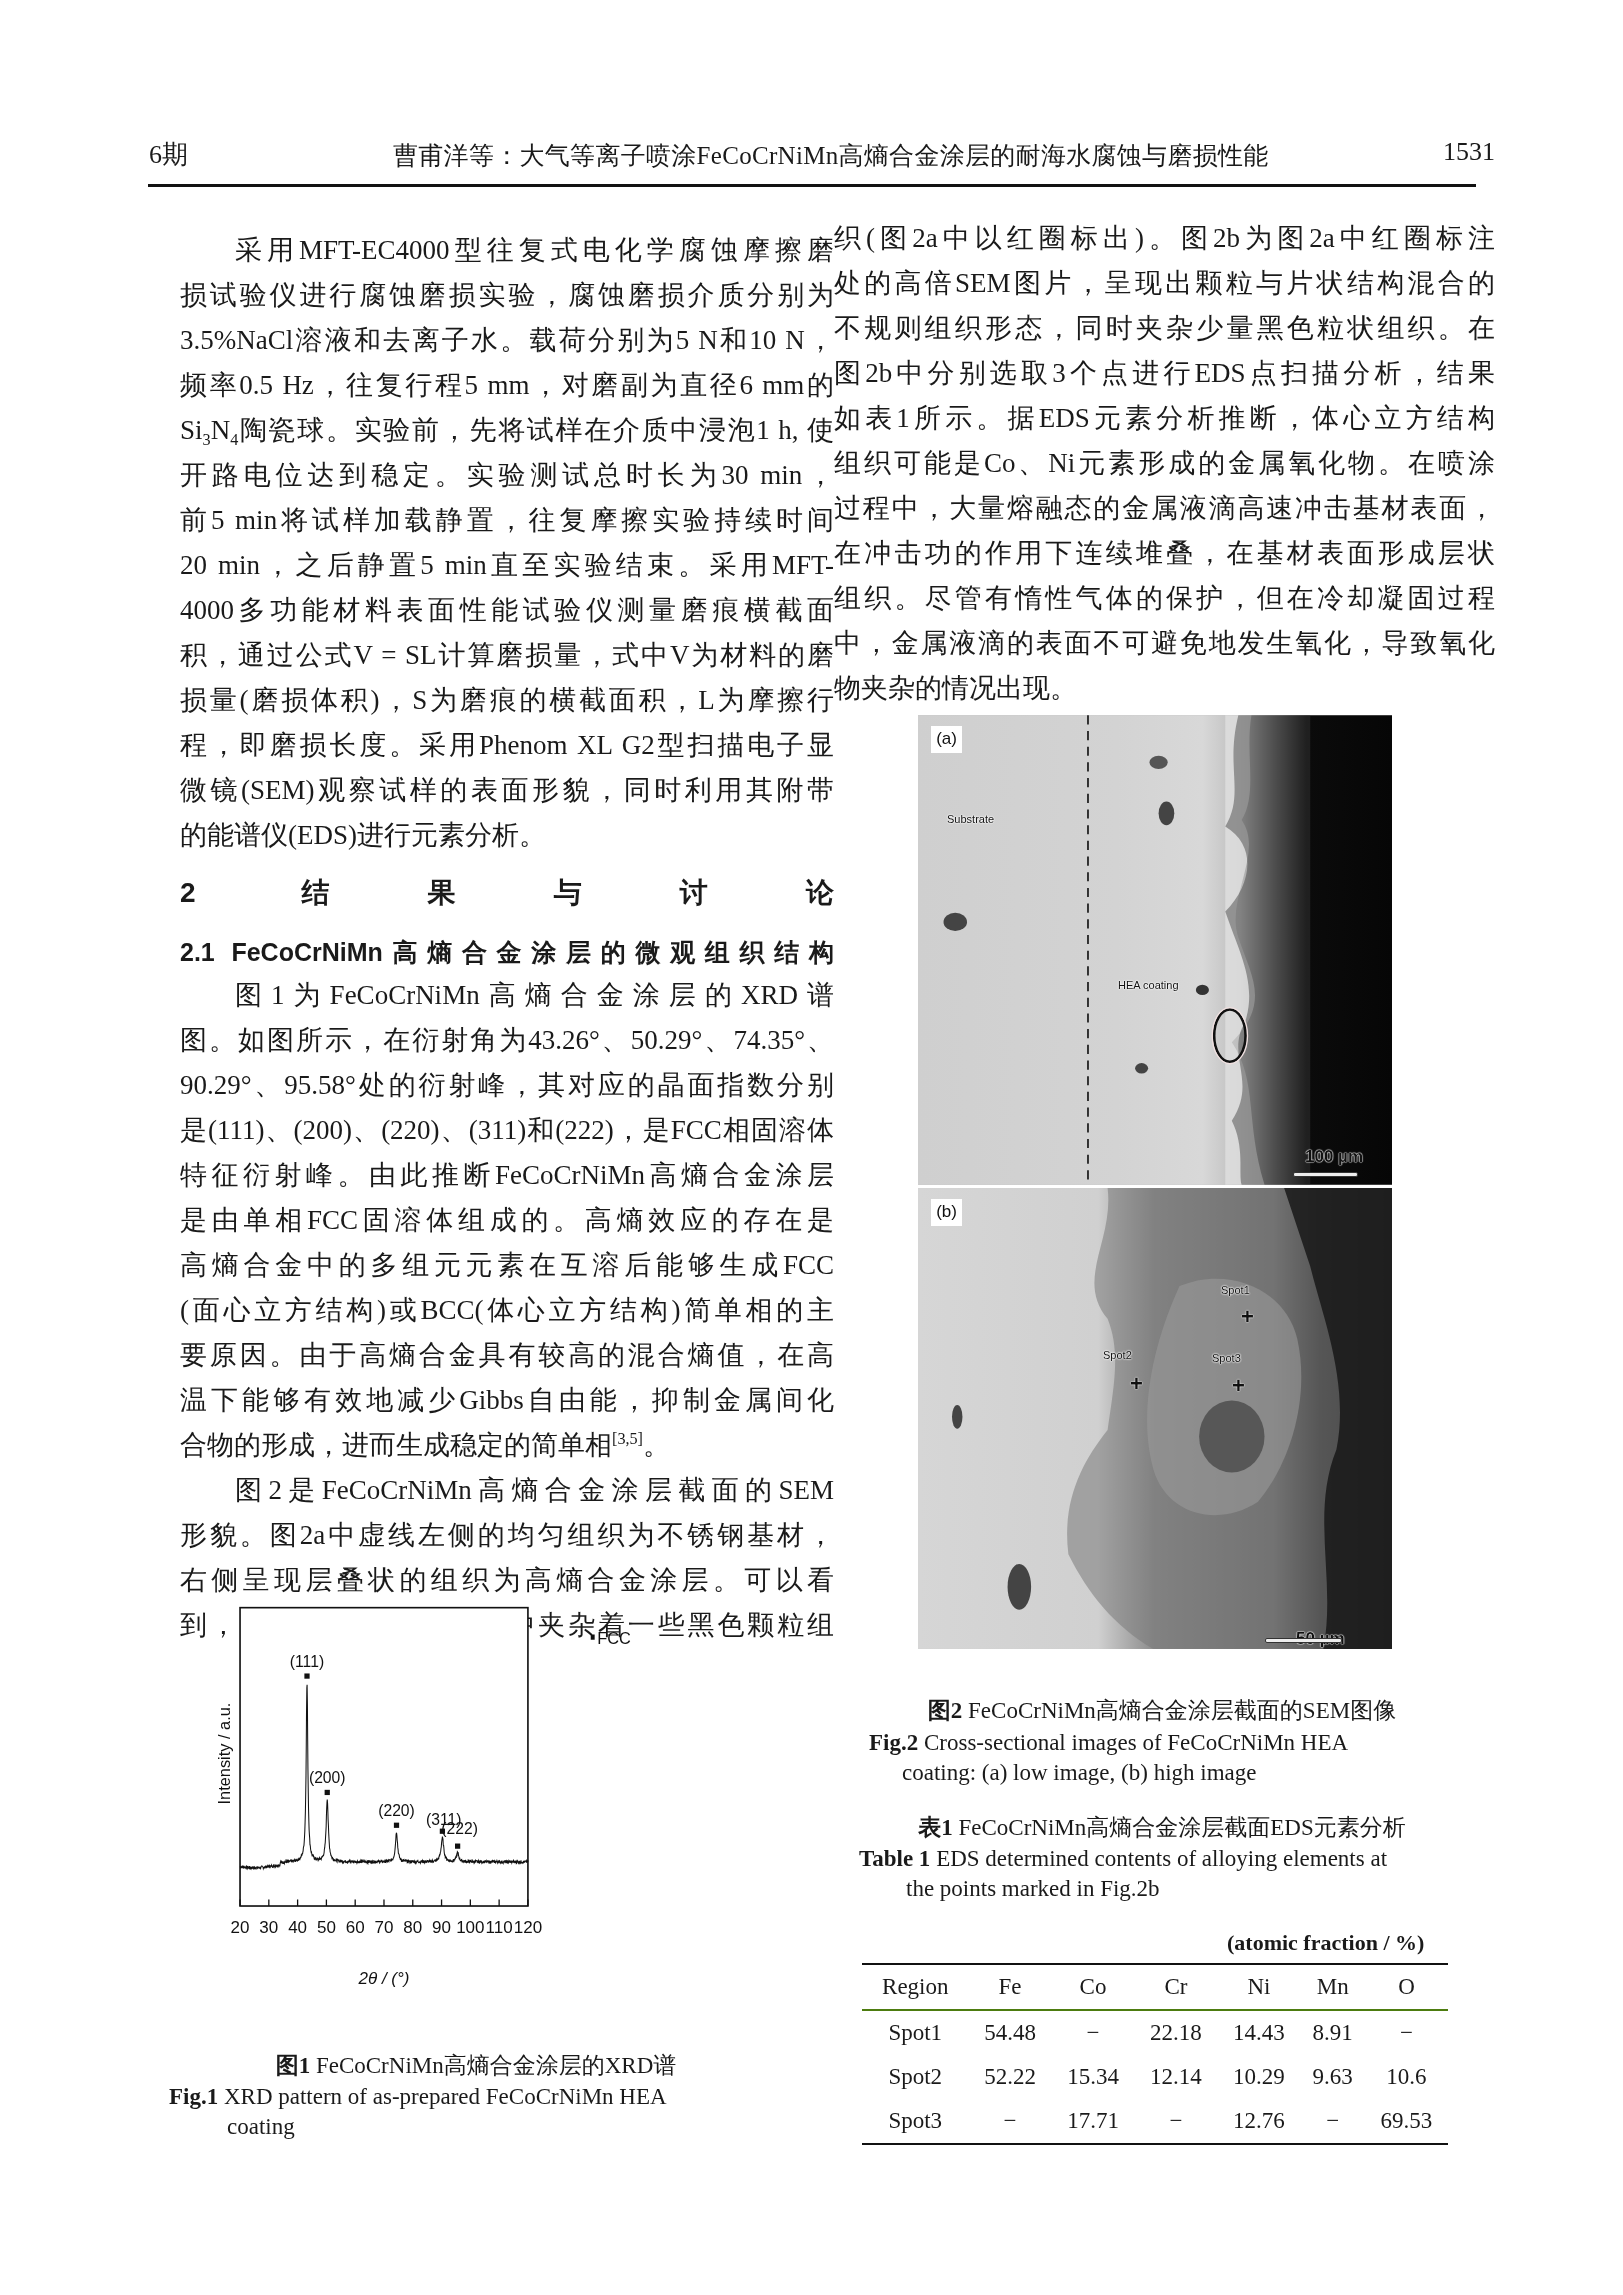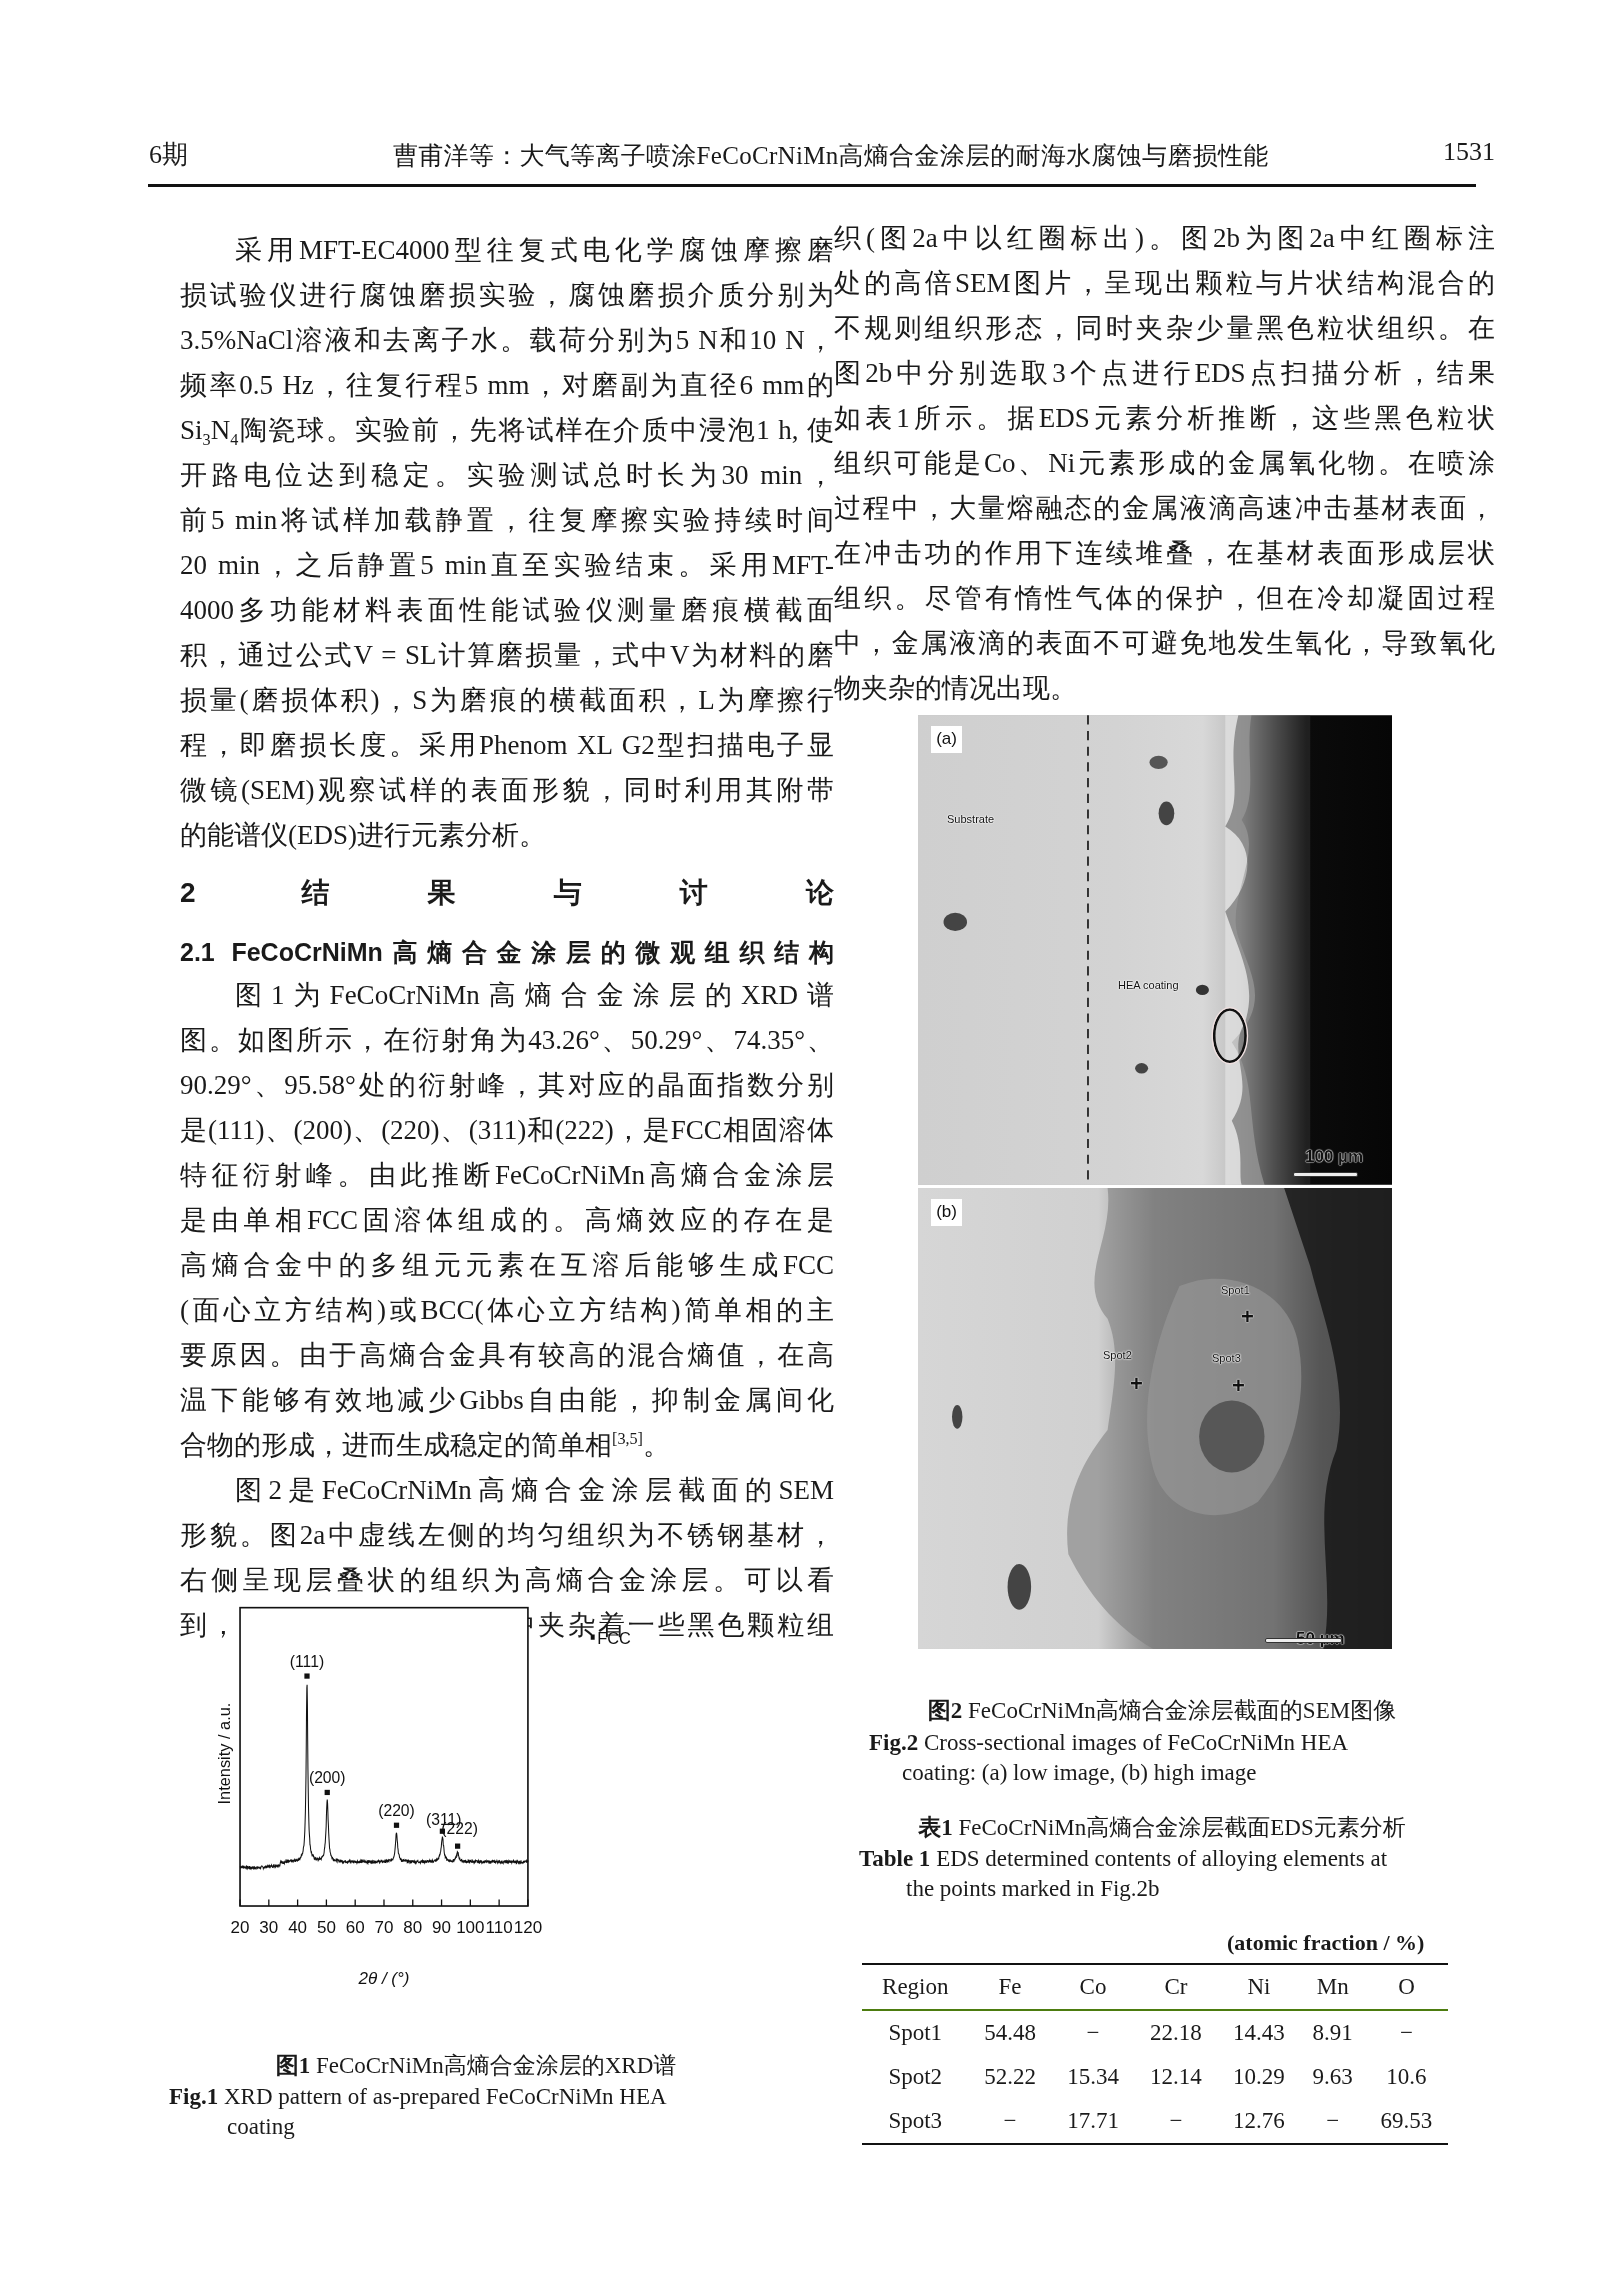--- a/index.html
+++ b/index.html
@@ -101,21 +101,21 @@
     <span class="ln">右侧呈现层叠状的组织为高熵合金涂层。可以看</span>
     <span class="ln">到，层叠状高熵合金涂层中夹杂着一些黑色颗粒组</span>
   </div>
 </div>
 
 <div id="col-right" class="col">
   <span class="ln">织(图2a中以红圈标出)。图2b为图2a中红圈标注</span>
   <span class="ln">处的高倍SEM图片，呈现出颗粒与片状结构混合的</span>
   <span class="ln">不规则组织形态，同时夹杂少量黑色粒状组织。在</span>
   <span class="ln">图2b中分别选取3个点进行EDS点扫描分析，结果</span>
-  <span class="ln">如表1所示。据EDS元素分析推断，这些黑色粒状</span>
+  <span class="ln">如表1所示。据EDS元素分析推断，体心立方结构</span>
   <span class="ln">组织可能是Co、Ni元素形成的金属氧化物。在喷涂</span>
   <span class="ln">过程中，大量熔融态的金属液滴高速冲击基材表面，</span>
   <span class="ln">在冲击功的作用下连续堆叠，在基材表面形成层状</span>
   <span class="ln">组织。尽管有惰性气体的保护，但在冷却凝固过程</span>
   <span class="ln">中，金属液滴的表面不可避免地发生氧化，导致氧化</span>
   <span class="ln last">物夹杂的情况出现。</span>
 </div>
 
 <svg id="xrd" class="abs" viewBox="300 2430 840 700" xmlns="http://www.w3.org/2000/svg">
   <rect x="367" y="2457" width="440" height="456" fill="#fff" stroke="#111" stroke-width="2.5"></rect>

